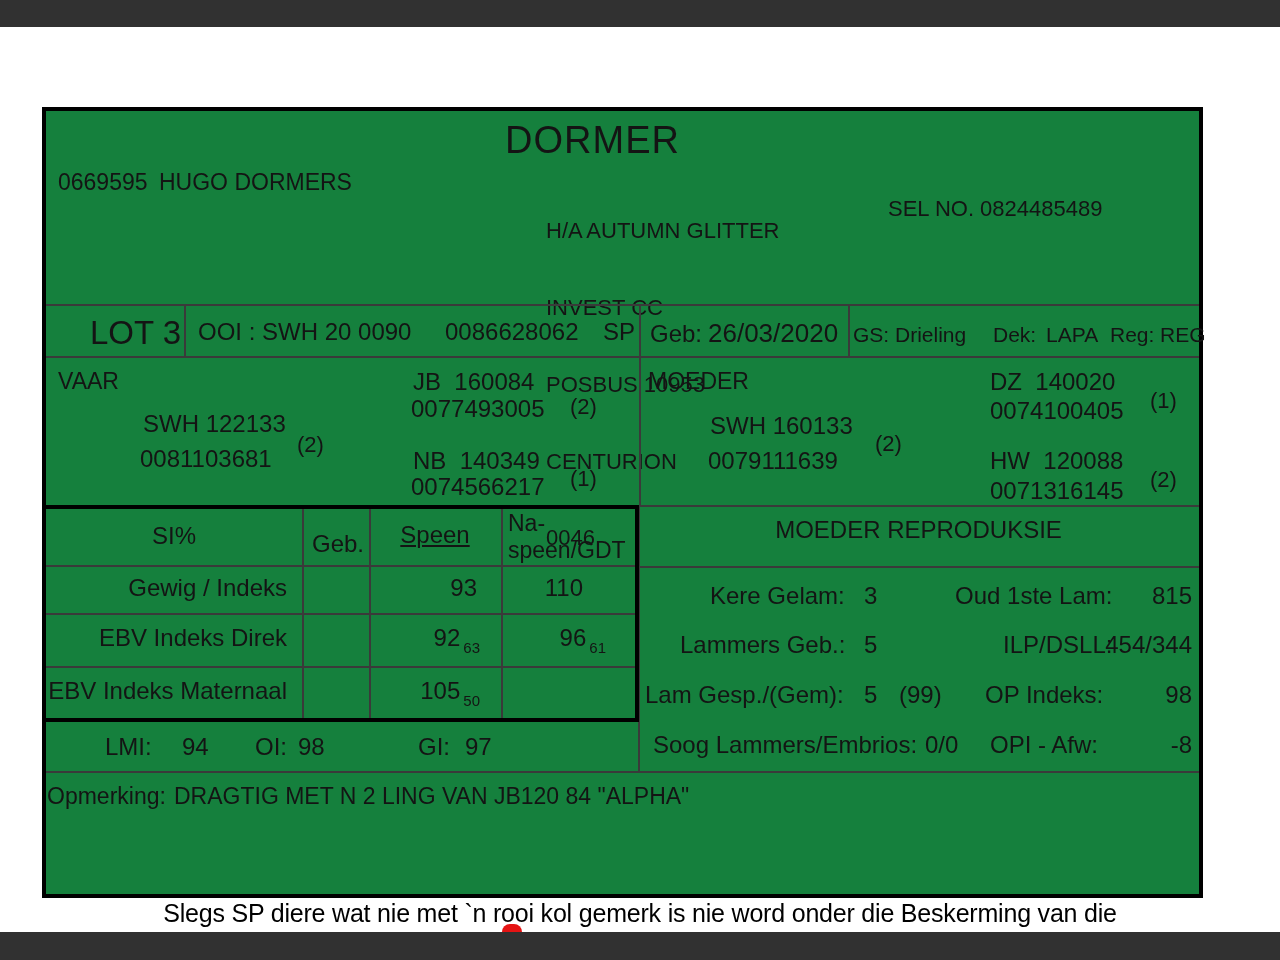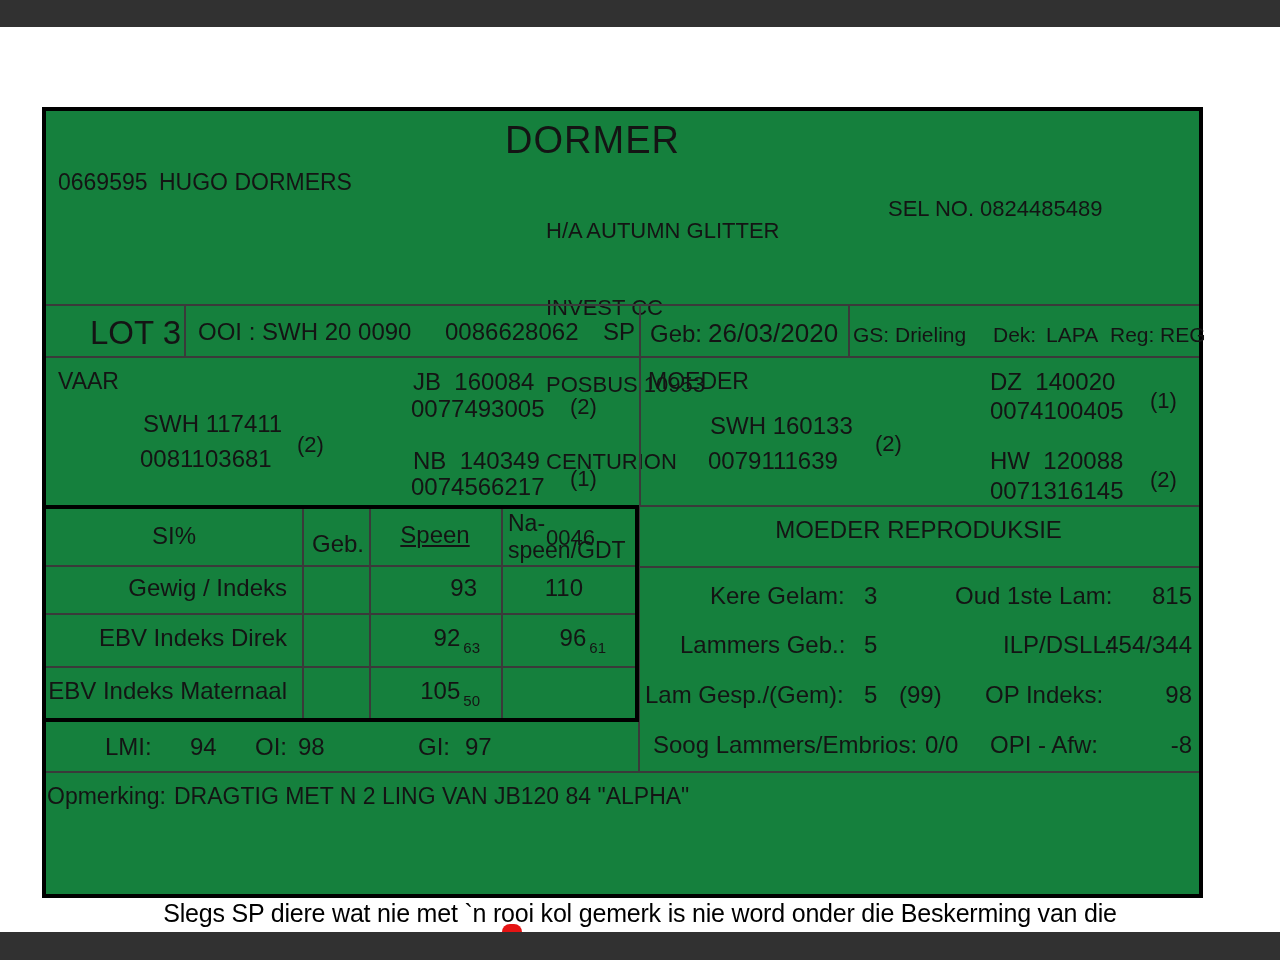--- a/index.html
+++ b/index.html
@@ -63,21 +63,21 @@
     <span class="t f24" style="left:604px;top:210px;">Geb:</span>
     <span class="t f26" style="left:662px;top:208px;">26/03/2020</span>
     <span class="t f21" style="left:807px;top:212px;">GS:</span>
     <span class="t f21" style="left:849px;top:212px;">Drieling</span>
     <span class="t f21" style="left:947px;top:212px;">Dek:</span>
     <span class="t f21" style="left:1000px;top:212px;">LAPA</span>
     <span class="t f21" style="left:1064px;top:212px;">Reg:</span>
     <span class="t f21" style="left:1114px;top:212px;">REG</span>
 
     <span class="t f23" style="left:12px;top:258px;">VAAR</span>
-    <span class="t f24" style="left:97px;top:300px;">SWH 117411</span>
+    <span class="t f24" style="left:97px;top:300px;">SWH 122133</span>
     <span class="t f24" style="left:94px;top:335px;">0081103681</span>
     <span class="t f22" style="left:251px;top:322px;">(2)</span>
     <span class="t f24" style="left:367px;top:258px;">JB  160084</span>
     <span class="t f24" style="left:365px;top:285px;">0077493005</span>
     <span class="t f22" style="left:524px;top:284px;">(2)</span>
     <span class="t f24" style="left:367px;top:337px;">NB  140349</span>
     <span class="t f24" style="left:365px;top:363px;">0074566217</span>
     <span class="t f22" style="left:524px;top:356px;">(1)</span>
 
     <span class="t f23" style="left:602px;top:258px;">MOEDER</span>
@@ -111,21 +111,21 @@
 
       <span class="t f24 right" style="left:0;top:116px;width:241px;">EBV Indeks Direk</span>
       <span class="t f24 right" style="left:323px;top:116px;width:111px;"><span>92</span><span class="sub">63</span></span>
       <span class="t f24 right" style="left:455px;top:116px;width:105px;"><span>96</span><span class="sub">61</span></span>
 
       <span class="t f24 right" style="left:0;top:169px;width:241px;">EBV Indeks Maternaal</span>
       <span class="t f24 right" style="left:323px;top:169px;width:111px;"><span>105</span><span class="sub">50</span></span>
     </div>
 
     <span class="t f24" style="left:59px;top:623px;">LMI:</span>
-    <span class="t f24" style="left:136px;top:623px;margin-left:8px;">94</span>
+    <span class="t f24" style="left:136px;top:623px;">94</span>
     <span class="t f24" style="left:209px;top:623px;">OI:</span>
     <span class="t f24" style="left:252px;top:623px;">98</span>
     <span class="t f24" style="left:372px;top:623px;">GI:</span>
     <span class="t f24" style="left:419px;top:623px;">97</span>
 
     <span class="t f24 center" style="left:592px;top:406px;width:561px;">MOEDER REPRODUKSIE</span>
 
     <span class="t f24" style="left:664px;top:472px;">Kere Gelam:</span>
     <span class="t f24" style="left:818px;top:472px;">3</span>
     <span class="t f24" style="left:909px;top:472px;">Oud 1ste Lam:</span>

